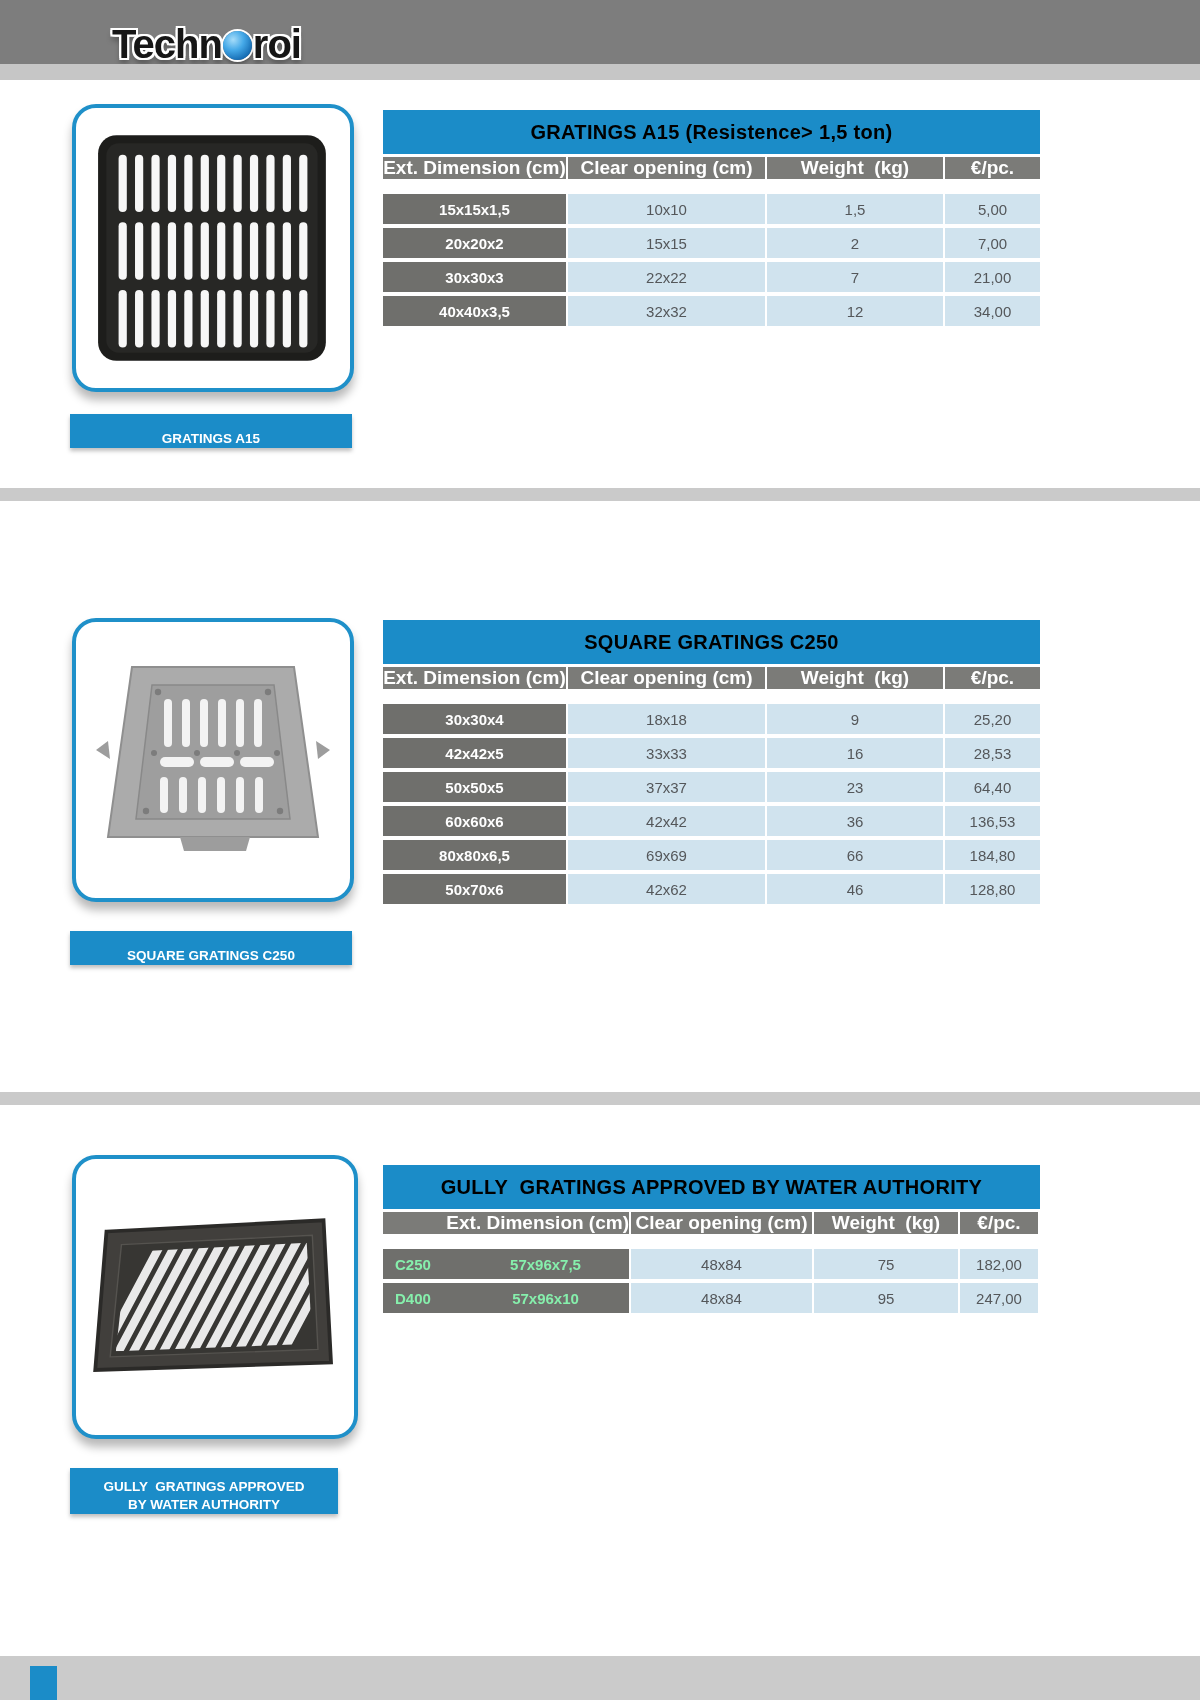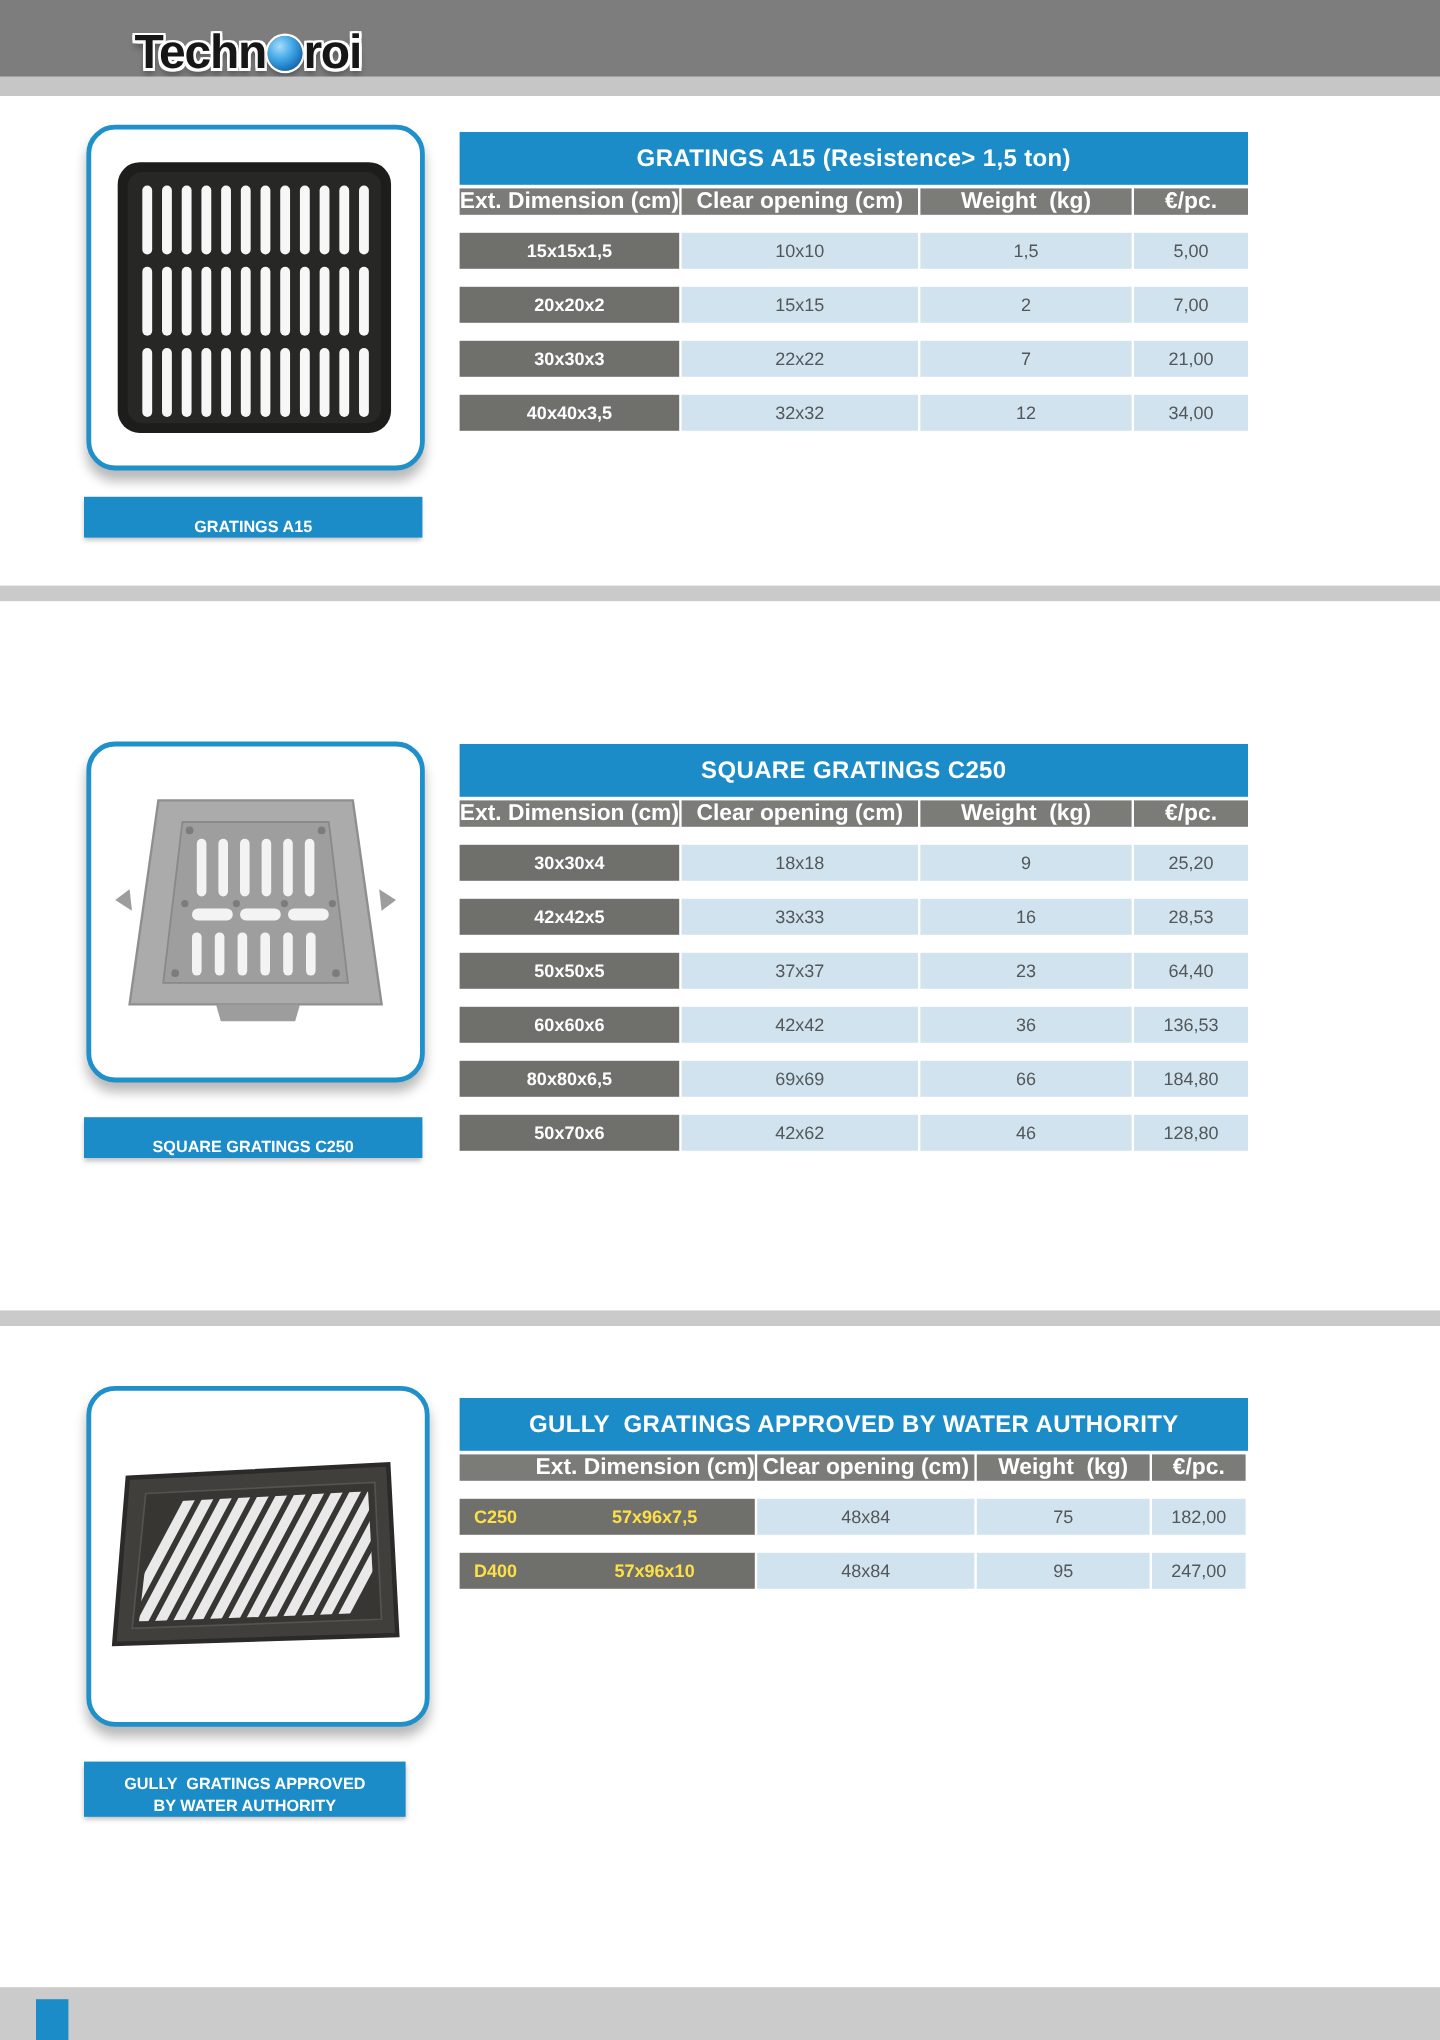--- a/index.html
+++ b/index.html
@@ -34,33 +34,33 @@
   .caption{position:absolute;background:#1b8cc8;color:#ffffff;font-weight:bold;font-size:13.5px;
            display:flex;flex-direction:column;align-items:center;justify-content:flex-end;text-align:center;
            white-space:pre;line-height:1.35;box-shadow:0 3px 4px rgba(0,0,0,.25);}
   .caption1{left:70px;top:414px;width:282px;height:34px;}
   .caption2{left:70px;top:931px;width:282px;height:34px;}
   .caption3{left:70px;top:1468px;width:268px;height:46px;}
 
   
   .ptable{position:absolute;left:383px;width:657px;}
   .ptable1{top:110px;} .ptable2{top:620px;} .ptable3{top:1165px;}
-  .t-title{height:44px;background:#1b8cc8;color:#ffffff;font-weight:bold;font-size:20px;
+  .t-title{height:44px;background:#1b8cc8;color:#000000;font-weight:bold;font-size:20px;
            display:flex;align-items:center;justify-content:center;letter-spacing:.3px;white-space:pre;}
   .cols4{display:grid;grid-template-columns:183px 197px 176px 95px;column-gap:2px;}
   .cols5{display:grid;grid-template-columns:246px 181px 144px 78px;column-gap:2px;}
   .t-head{margin-top:3px;}
   .t-head > div{background:#7b7b78;color:#ffffff;font-weight:bold;font-size:19px;height:22px;
                 display:flex;align-items:center;justify-content:center;white-space:pre;}
-  .t-row{margin-top:15px;}
+  .t-row{margin-top:4px;}
   .t-head + .t-row{margin-top:15px;}
   .t-row > div{height:30px;display:flex;align-items:center;justify-content:center;font-size:15px;}
   .cell-lbl{background:#6f6f6c;color:#ffffff;font-weight:bold;}
   .cell-val{background:#d0e3ee;color:#54575a;}
-  .dark-span{background:#6f6f6c;color:#fde047;font-weight:bold;}
+  .dark-span{background:#6f6f6c;color:#86efac;font-weight:bold;}
   .dark-span .cls{width:79px;padding-left:12px;box-sizing:border-box;text-align:left;}
   .dark-span .dimpart{flex:1;text-align:center;}
   .head-span{display:flex;}
   .head-span .spacer{width:79px;}
   .head-span .dimpart{flex:1;text-align:center;}
   .flexrow{display:flex;align-items:center;justify-content:flex-start !important;}
 </style>
 </head>
 <body>
 

